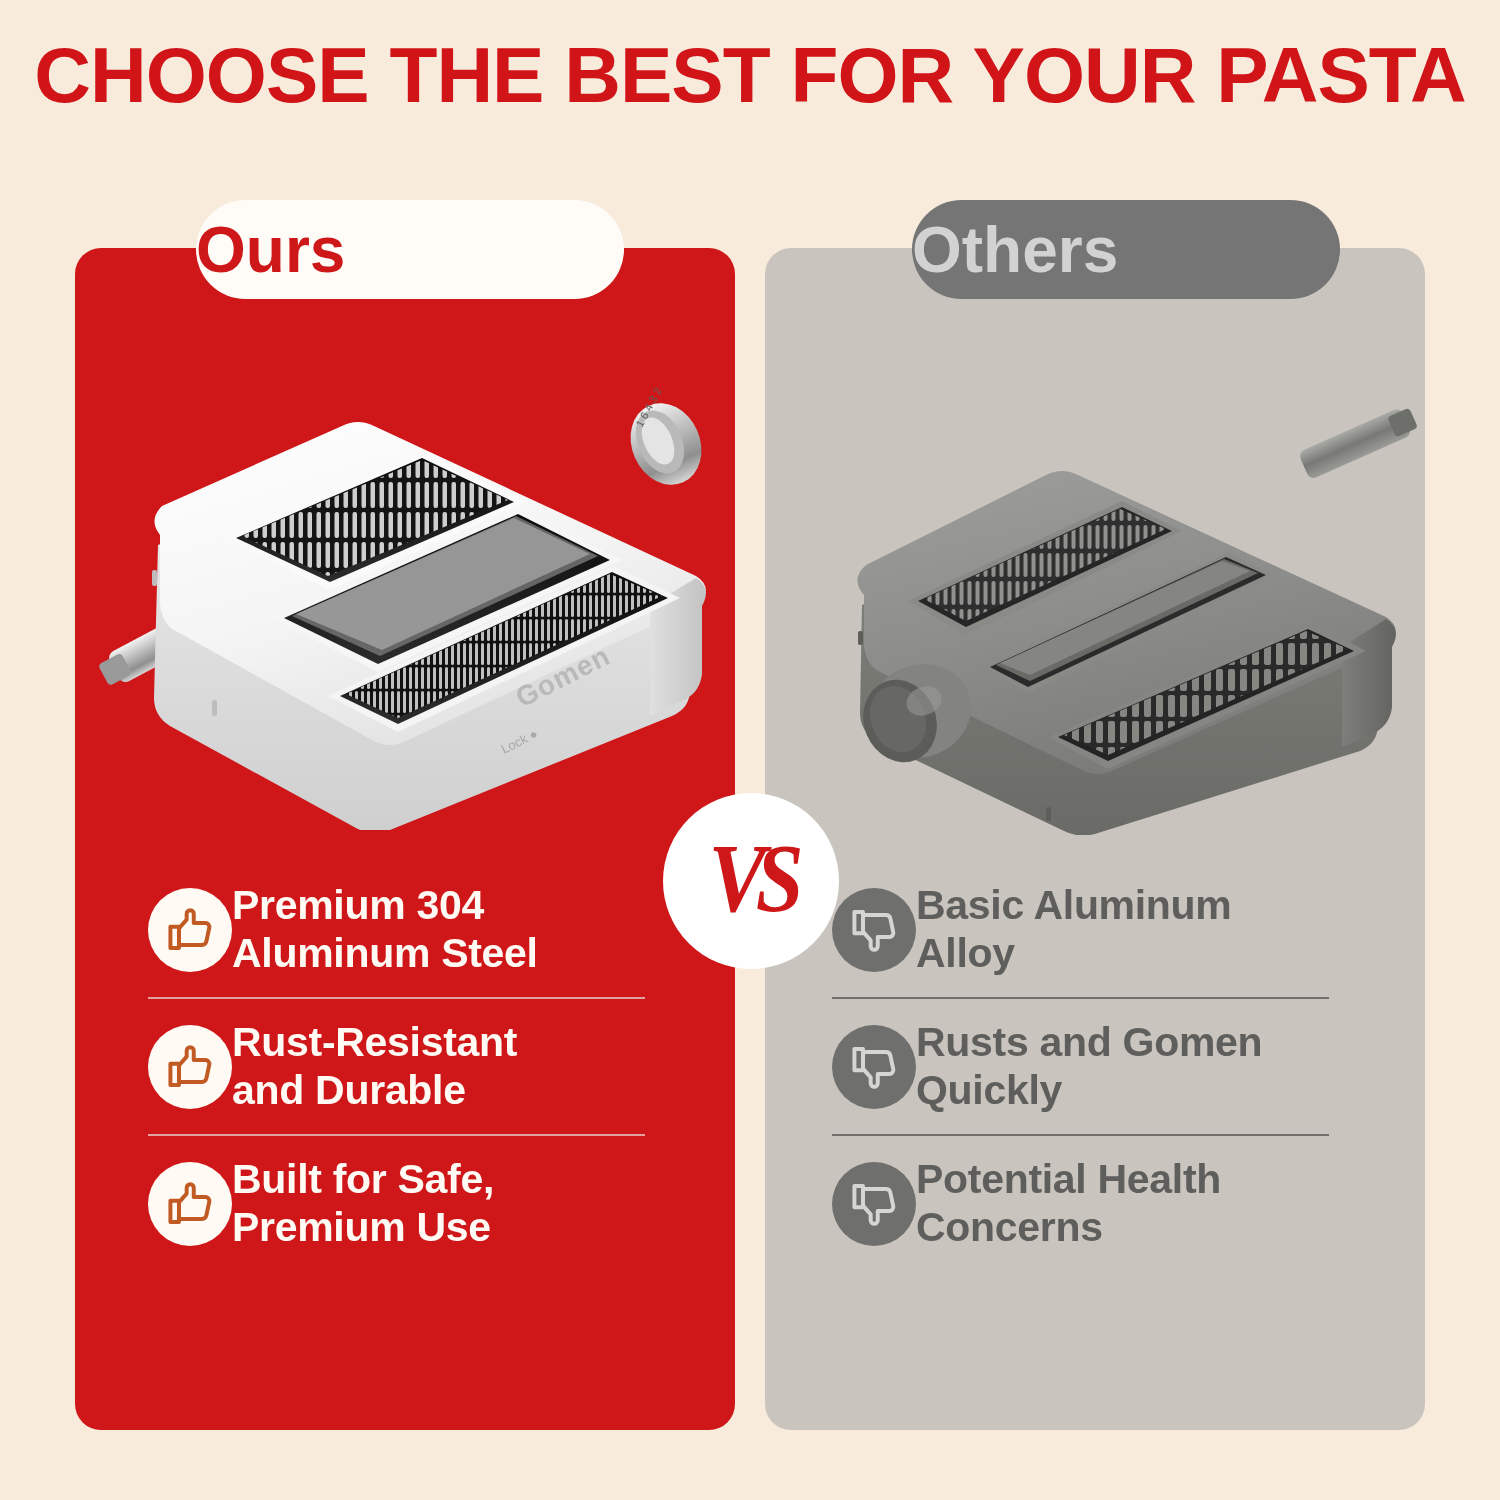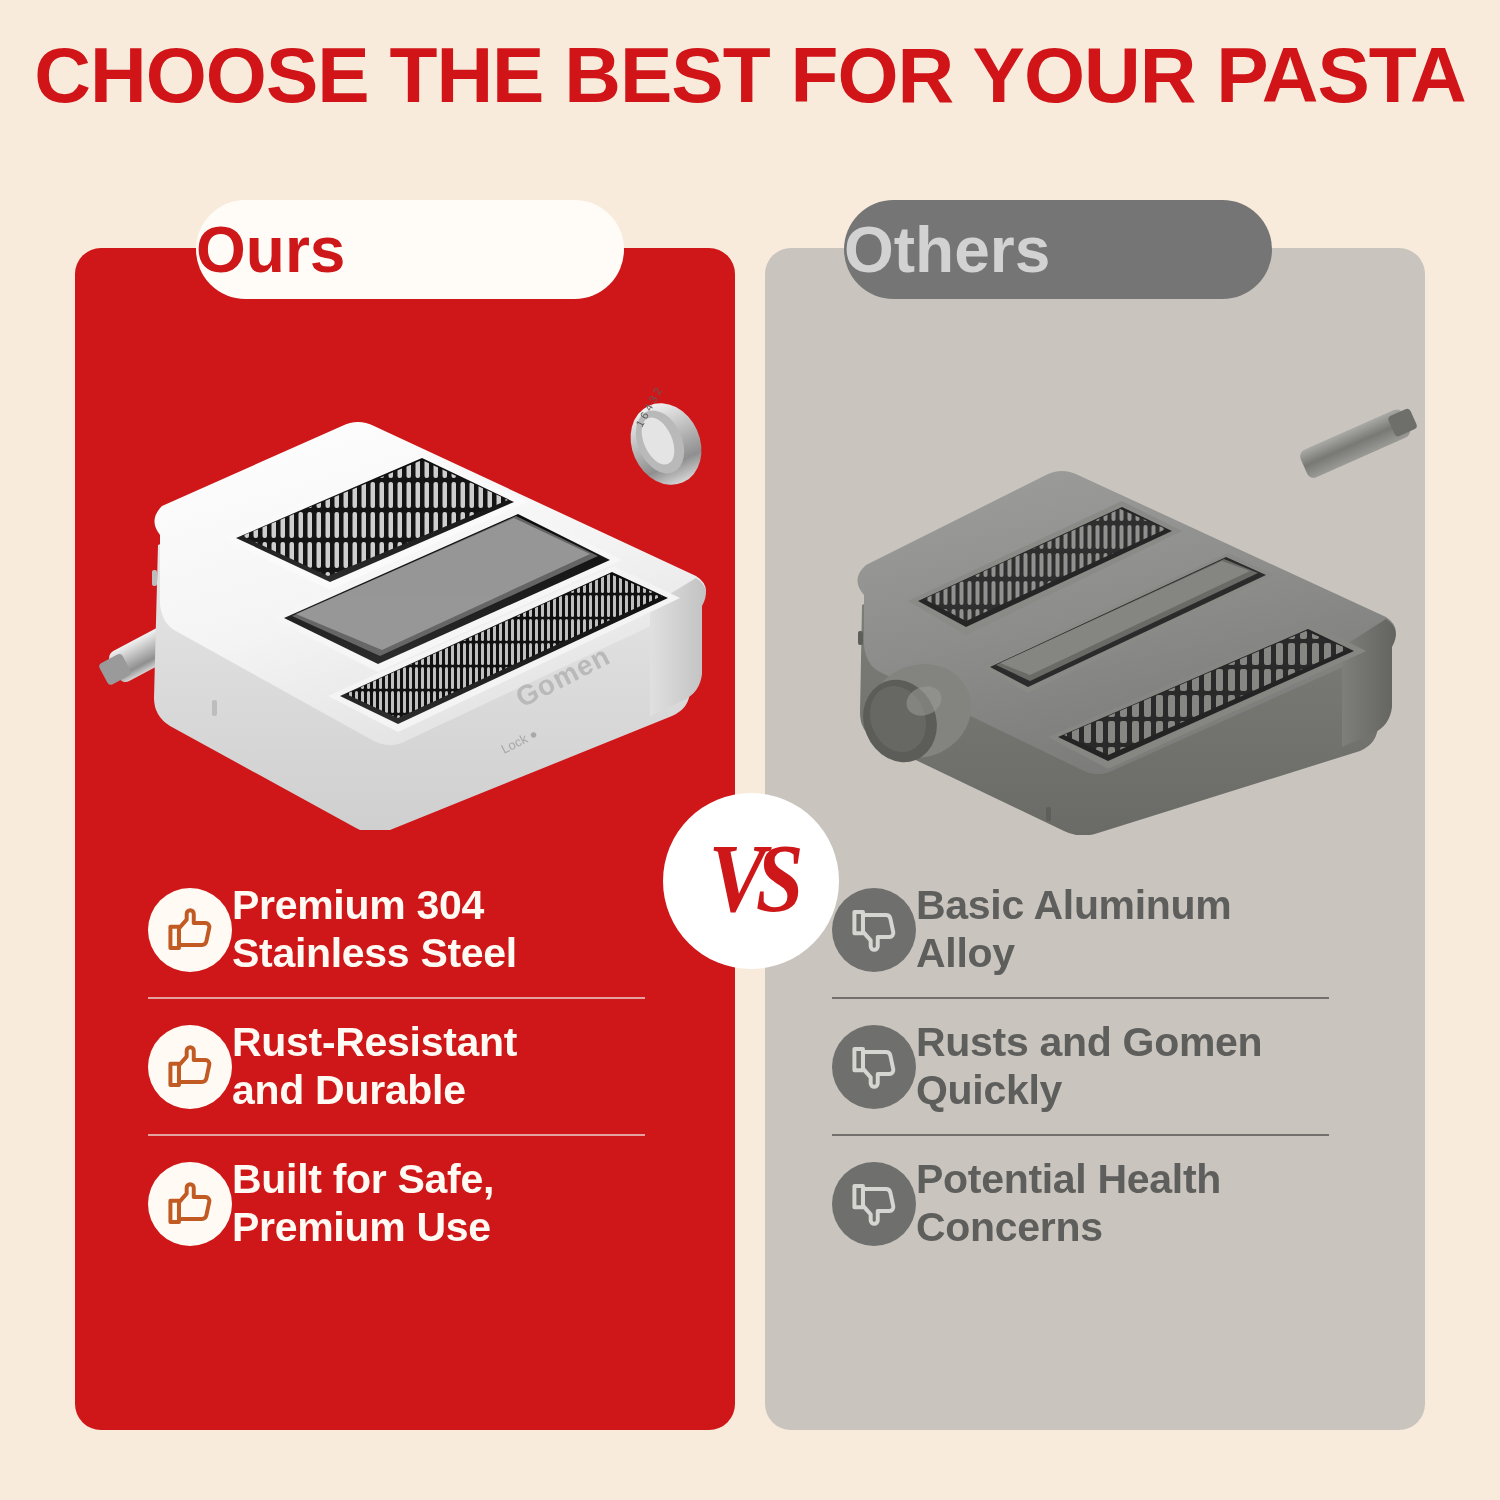--- a/index.html
+++ b/index.html
@@ -52,21 +52,21 @@
     font-weight: bold;
     z-index: 6;
   }
   #badge-ours {
     left: 196px; top: 200px;
     width: 428px; height: 99px;
     background: #FFFCF7;
     color: #CE1719;
   }
   #badge-others {
-    left: 844px; top: 200px;
+    left: 912px; top: 200px;
     width: 428px; height: 99px;
     background: #757575;
     color: #D2D2D2;
   }
 
   
   .product-stage {
     position: absolute;
     z-index: 4;
   }
@@ -315,21 +315,21 @@
 
   <div class="feature-row">
     <span class="feature-icon up">
       <svg viewBox="0 0 24 24" fill="none" stroke="#C25A24" stroke-width="1.9" stroke-linejoin="round" stroke-linecap="round">
         <path d="M2.6 10.4h4.1v10.2H2.6z"></path>
         <path d="M6.7 11.2 10.4 7V4.2a1.7 1.7 0 0 1 3.4 0v4.4h5.6a1.9 1.9 0 0 1 1.85 2.3l-1.4 6.6a2.2 2.2 0 0 1-2.15 1.7H6.7z"></path>
       </svg>
     </span>
     <span class="feature-text">
       <span>Premium 304</span><br>
-      <span>Stainless Steel</span>
+      <span>Aluminum Steel</span>
     </span>
   </div>
 
   <div class="divider"></div>
 
   <div class="feature-row">
     <span class="feature-icon up">
       <svg viewBox="0 0 24 24" fill="none" stroke="#C25A24" stroke-width="1.9" stroke-linejoin="round" stroke-linecap="round">
         <path d="M2.6 10.4h4.1v10.2H2.6z"></path>
         <path d="M6.7 11.2 10.4 7V4.2a1.7 1.7 0 0 1 3.4 0v4.4h5.6a1.9 1.9 0 0 1 1.85 2.3l-1.4 6.6a2.2 2.2 0 0 1-2.15 1.7H6.7z"></path>

